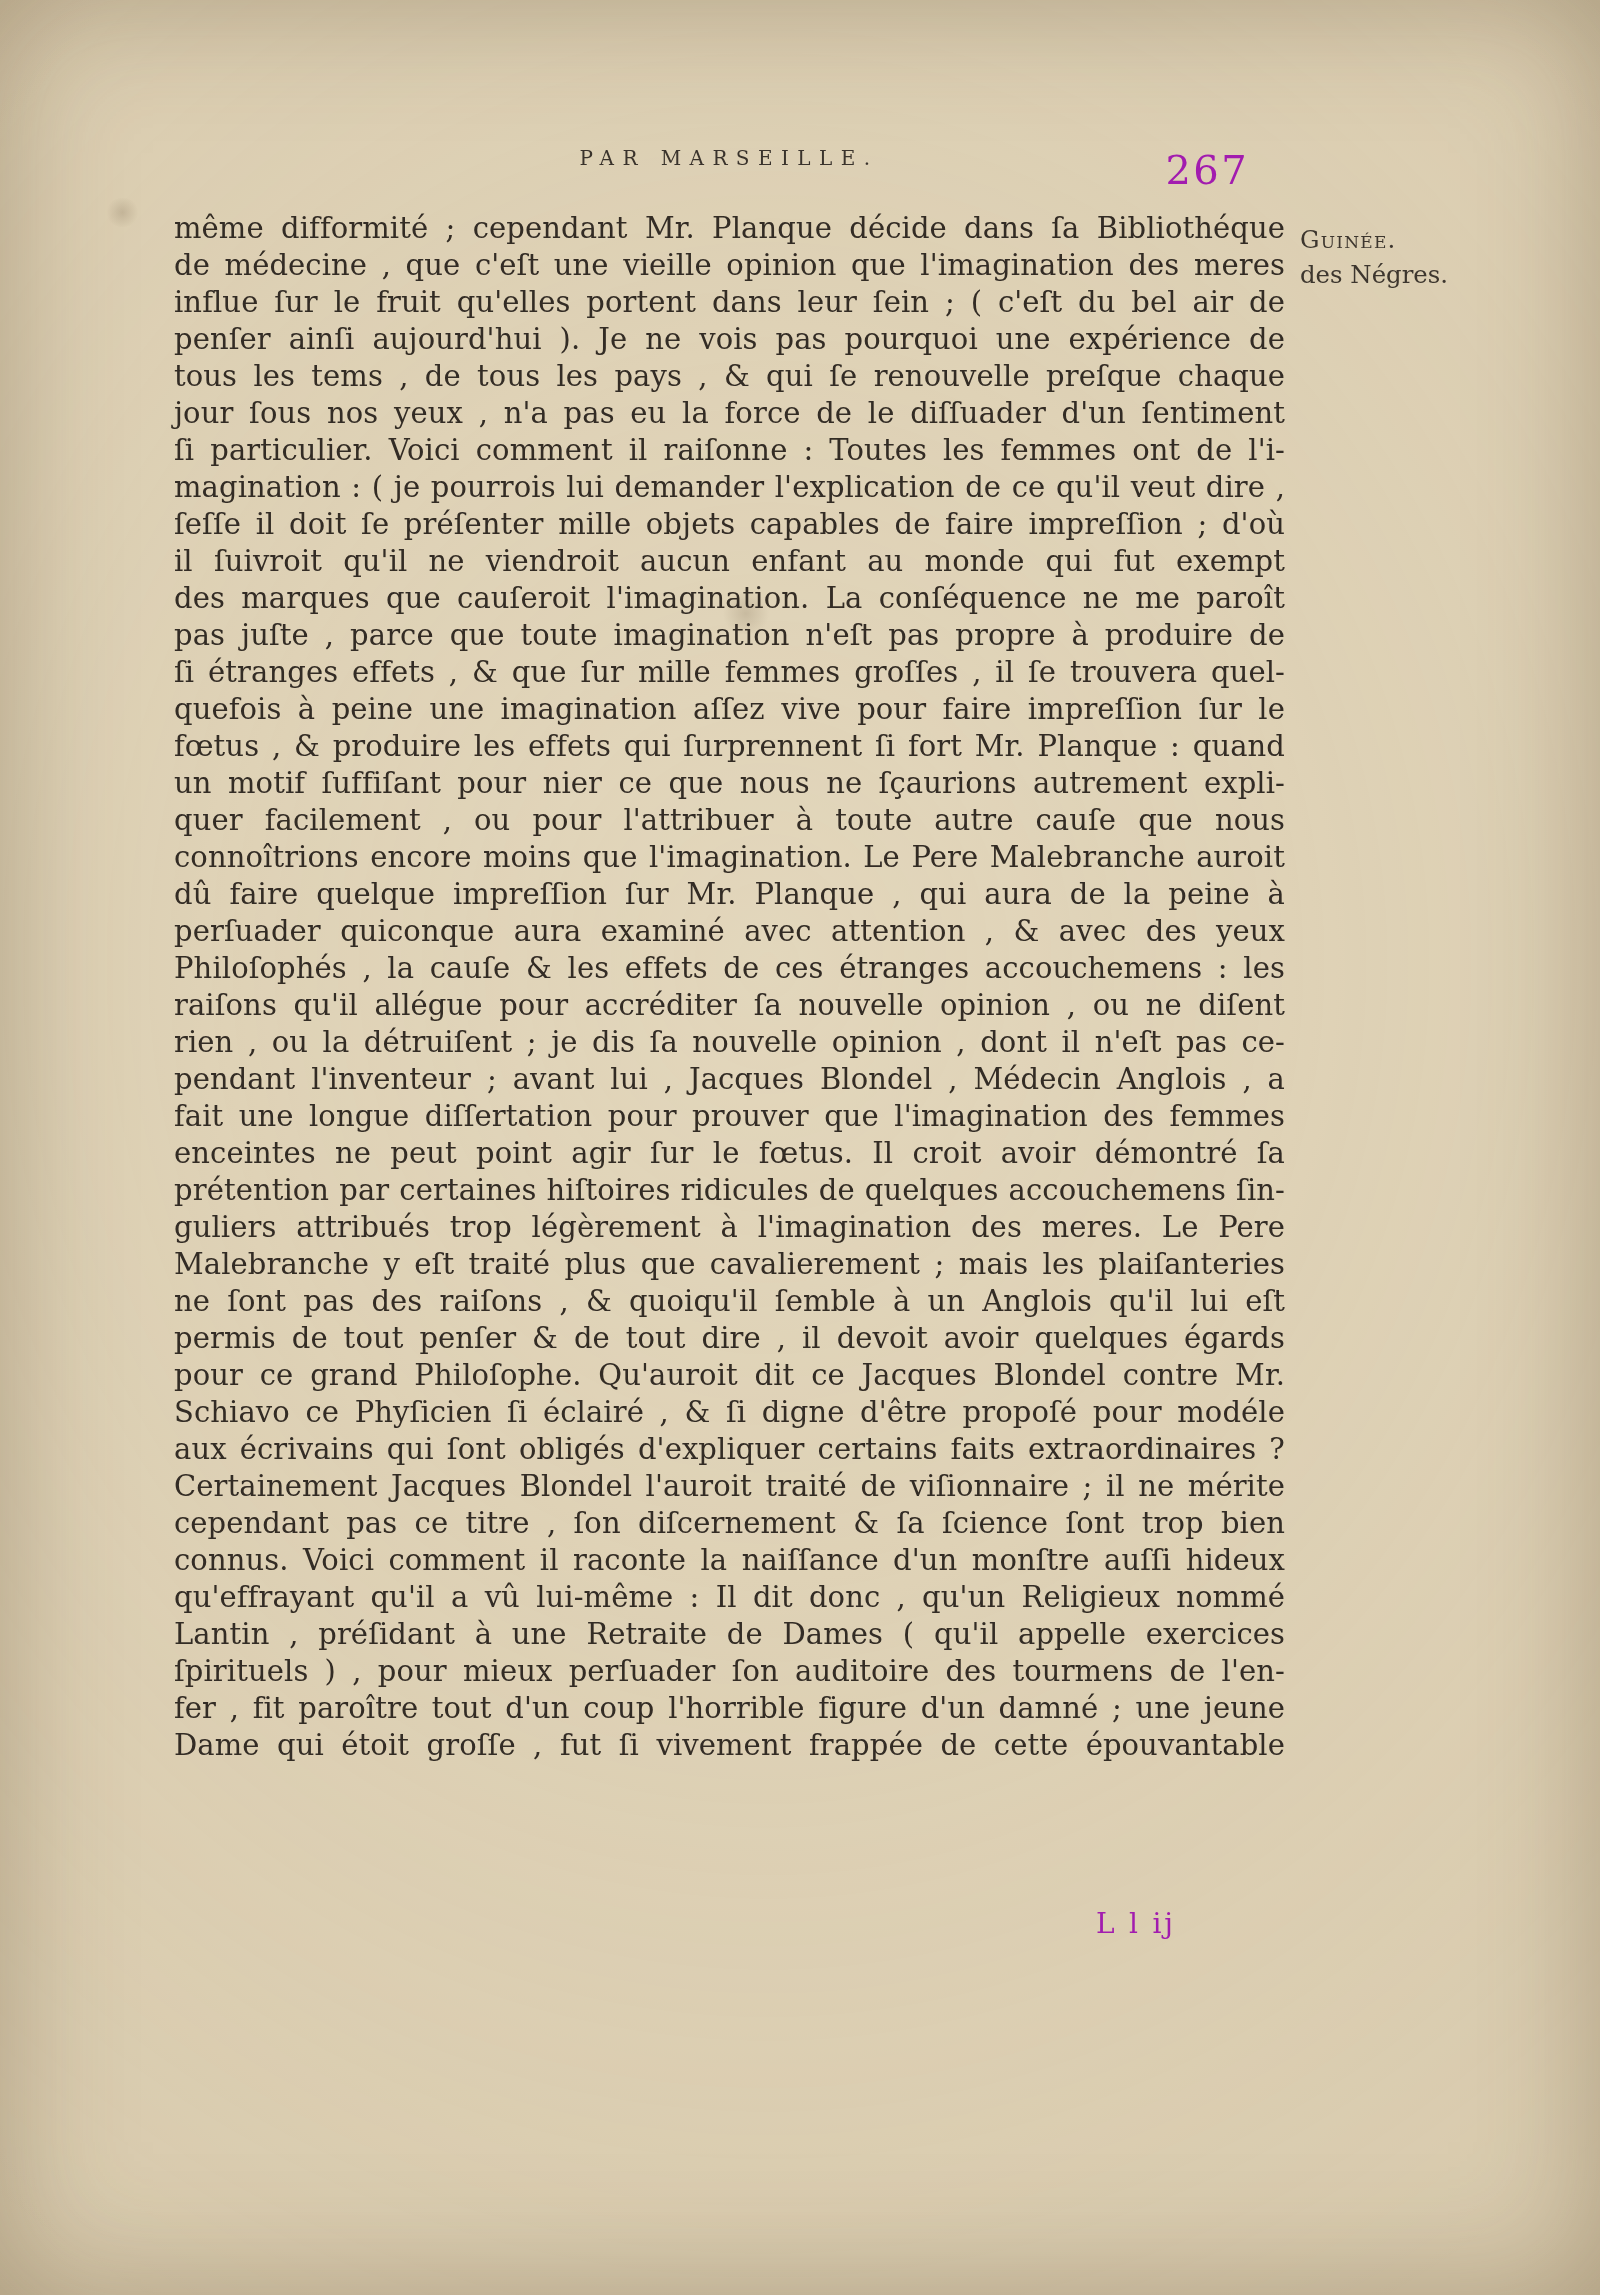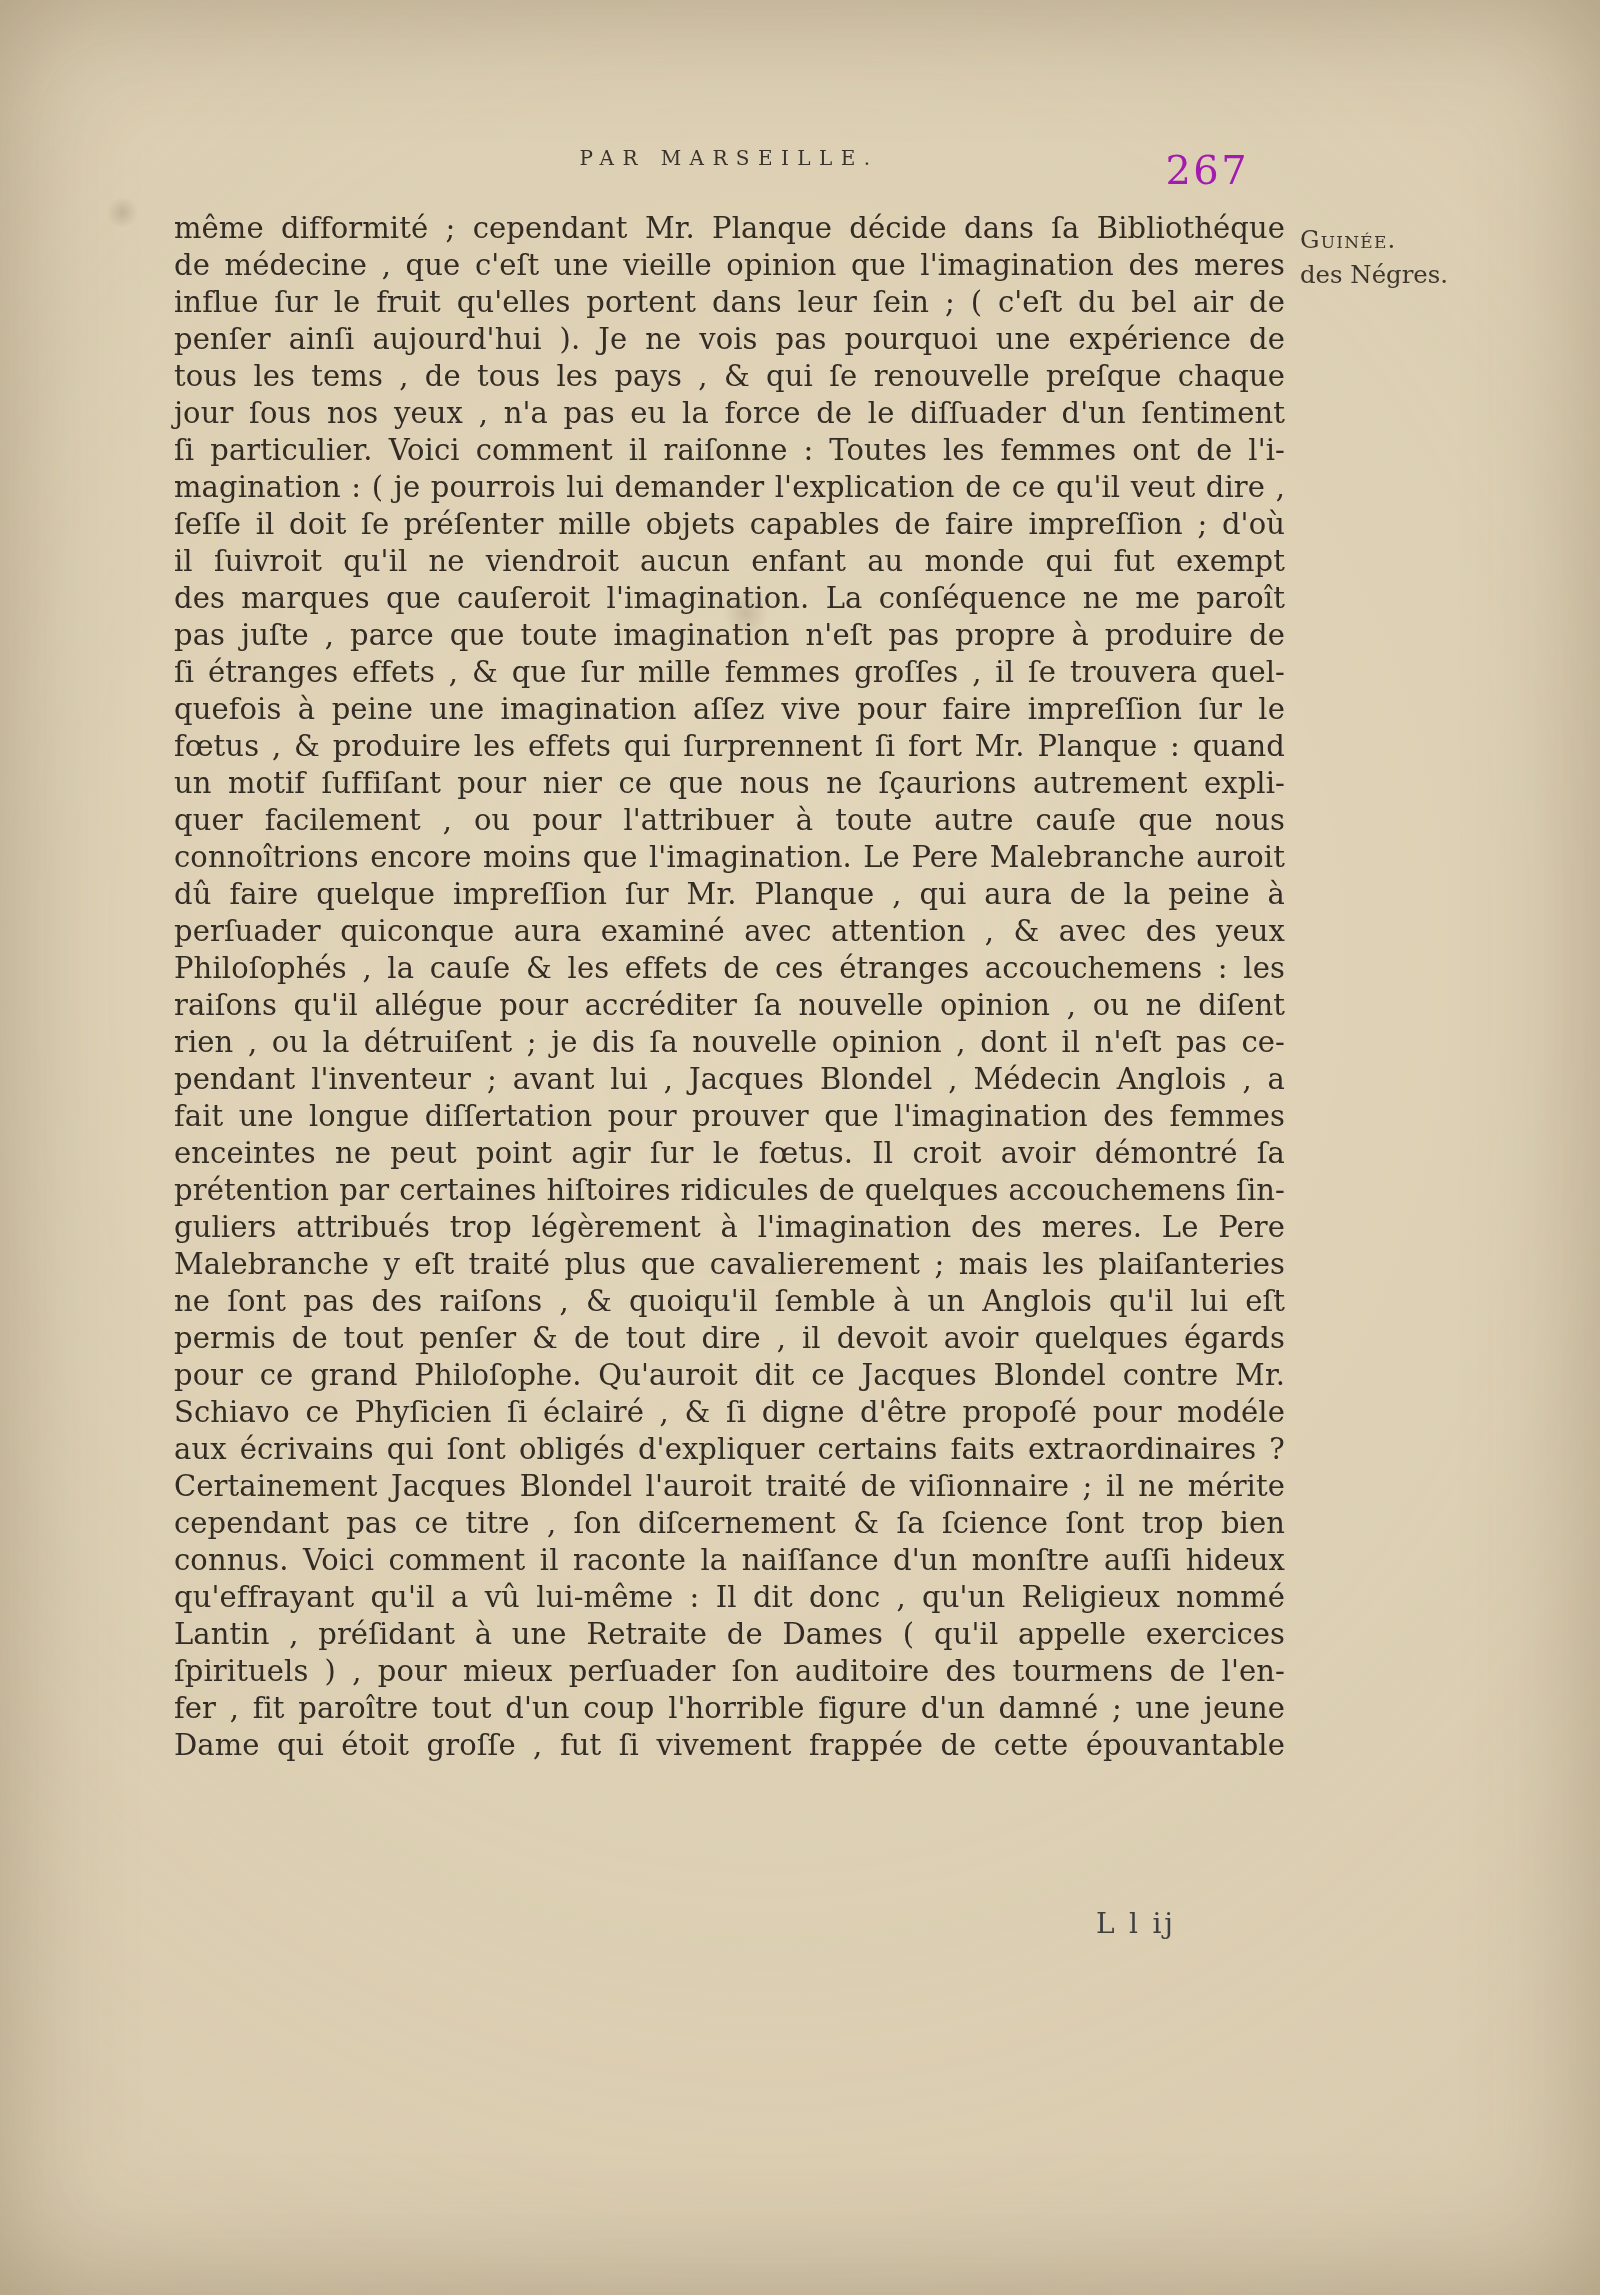--- a/index.html
+++ b/index.html
@@ -60,21 +60,21 @@
   .body-text .line {
     text-align: justify;
     text-align-last: justify;
     white-space: normal;
     height: 37px;
     overflow: visible;
   }
   .signature-mark {
     position: absolute; left: 1096px; top: 1907px;
     font-size: 28px; letter-spacing: 0.10em;
-    color: #404040;
+    color: #a21caf;
   }
 </style>
 </head>
 <body>
 
 <div class="scan-vignette"></div>
 <div class="smudge" style="left:720px; top:593px; width:52px; height:41px;"></div>
 <div class="smudge" style="left:105px; top:198px; width:35px; height:29px;"></div>
 
 <div class="page-header">

